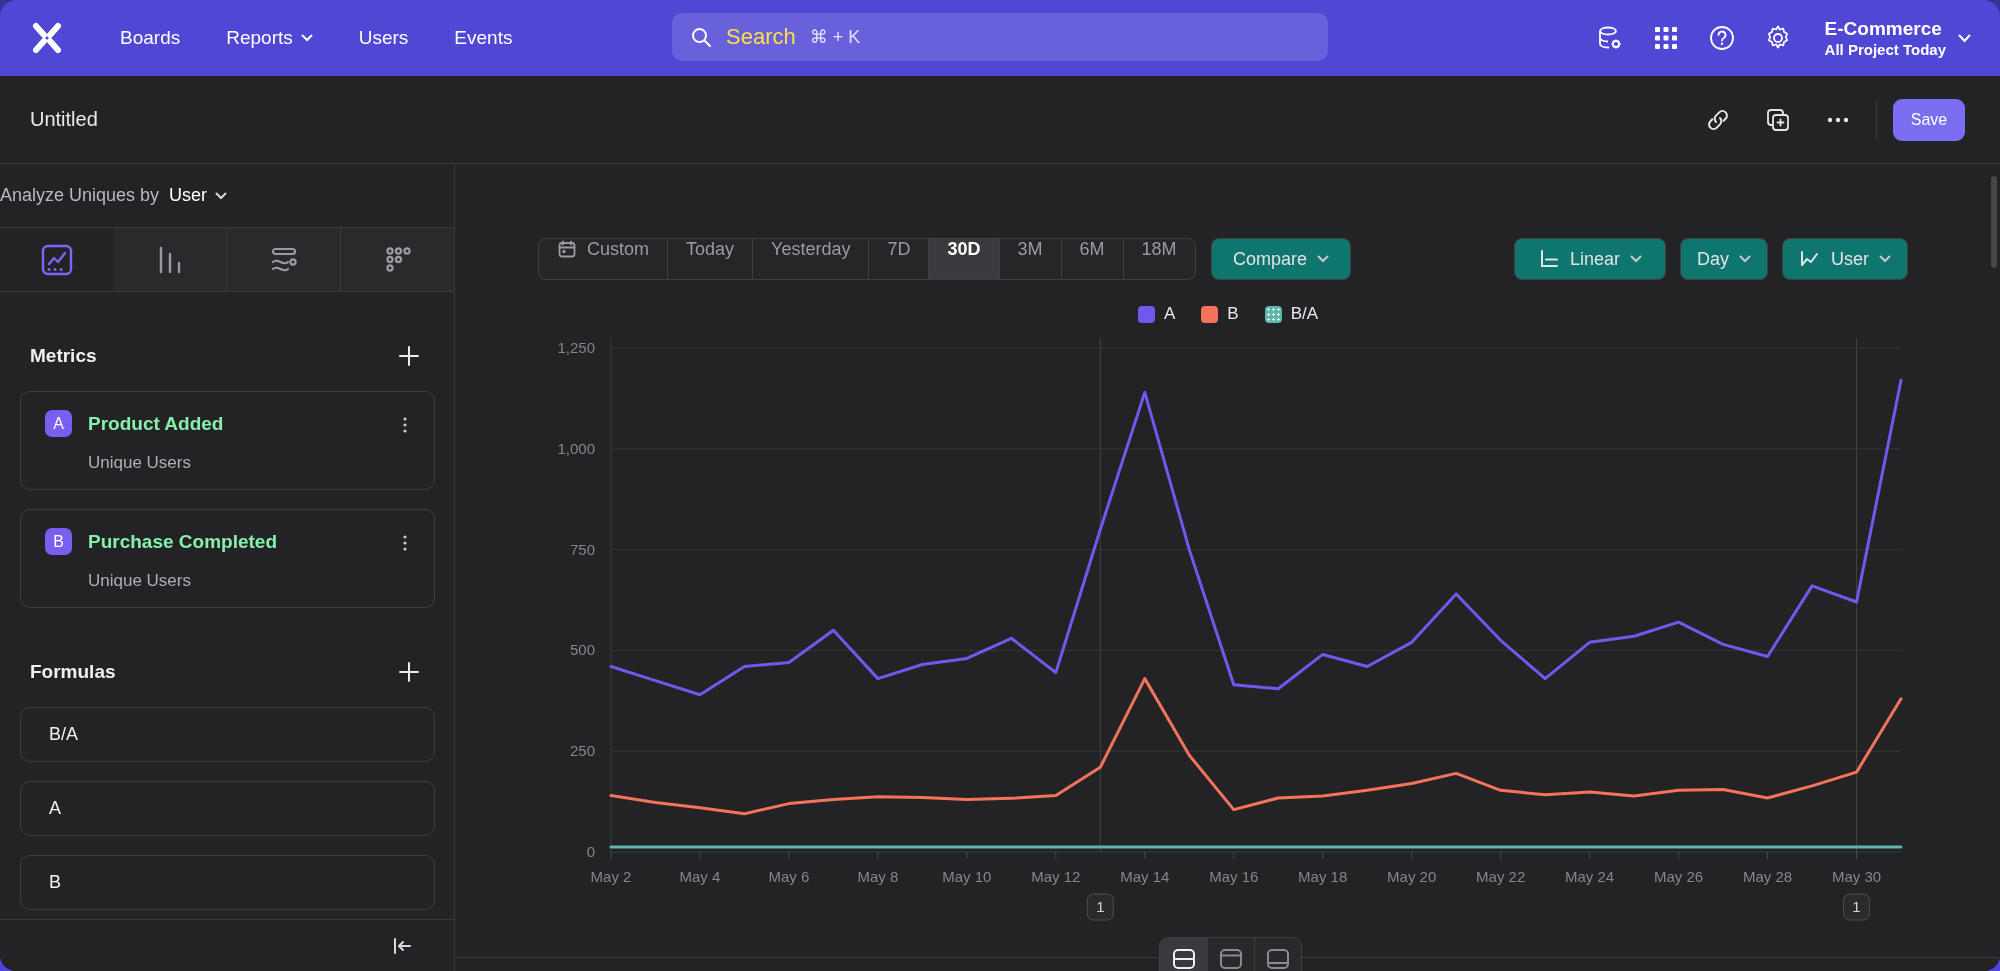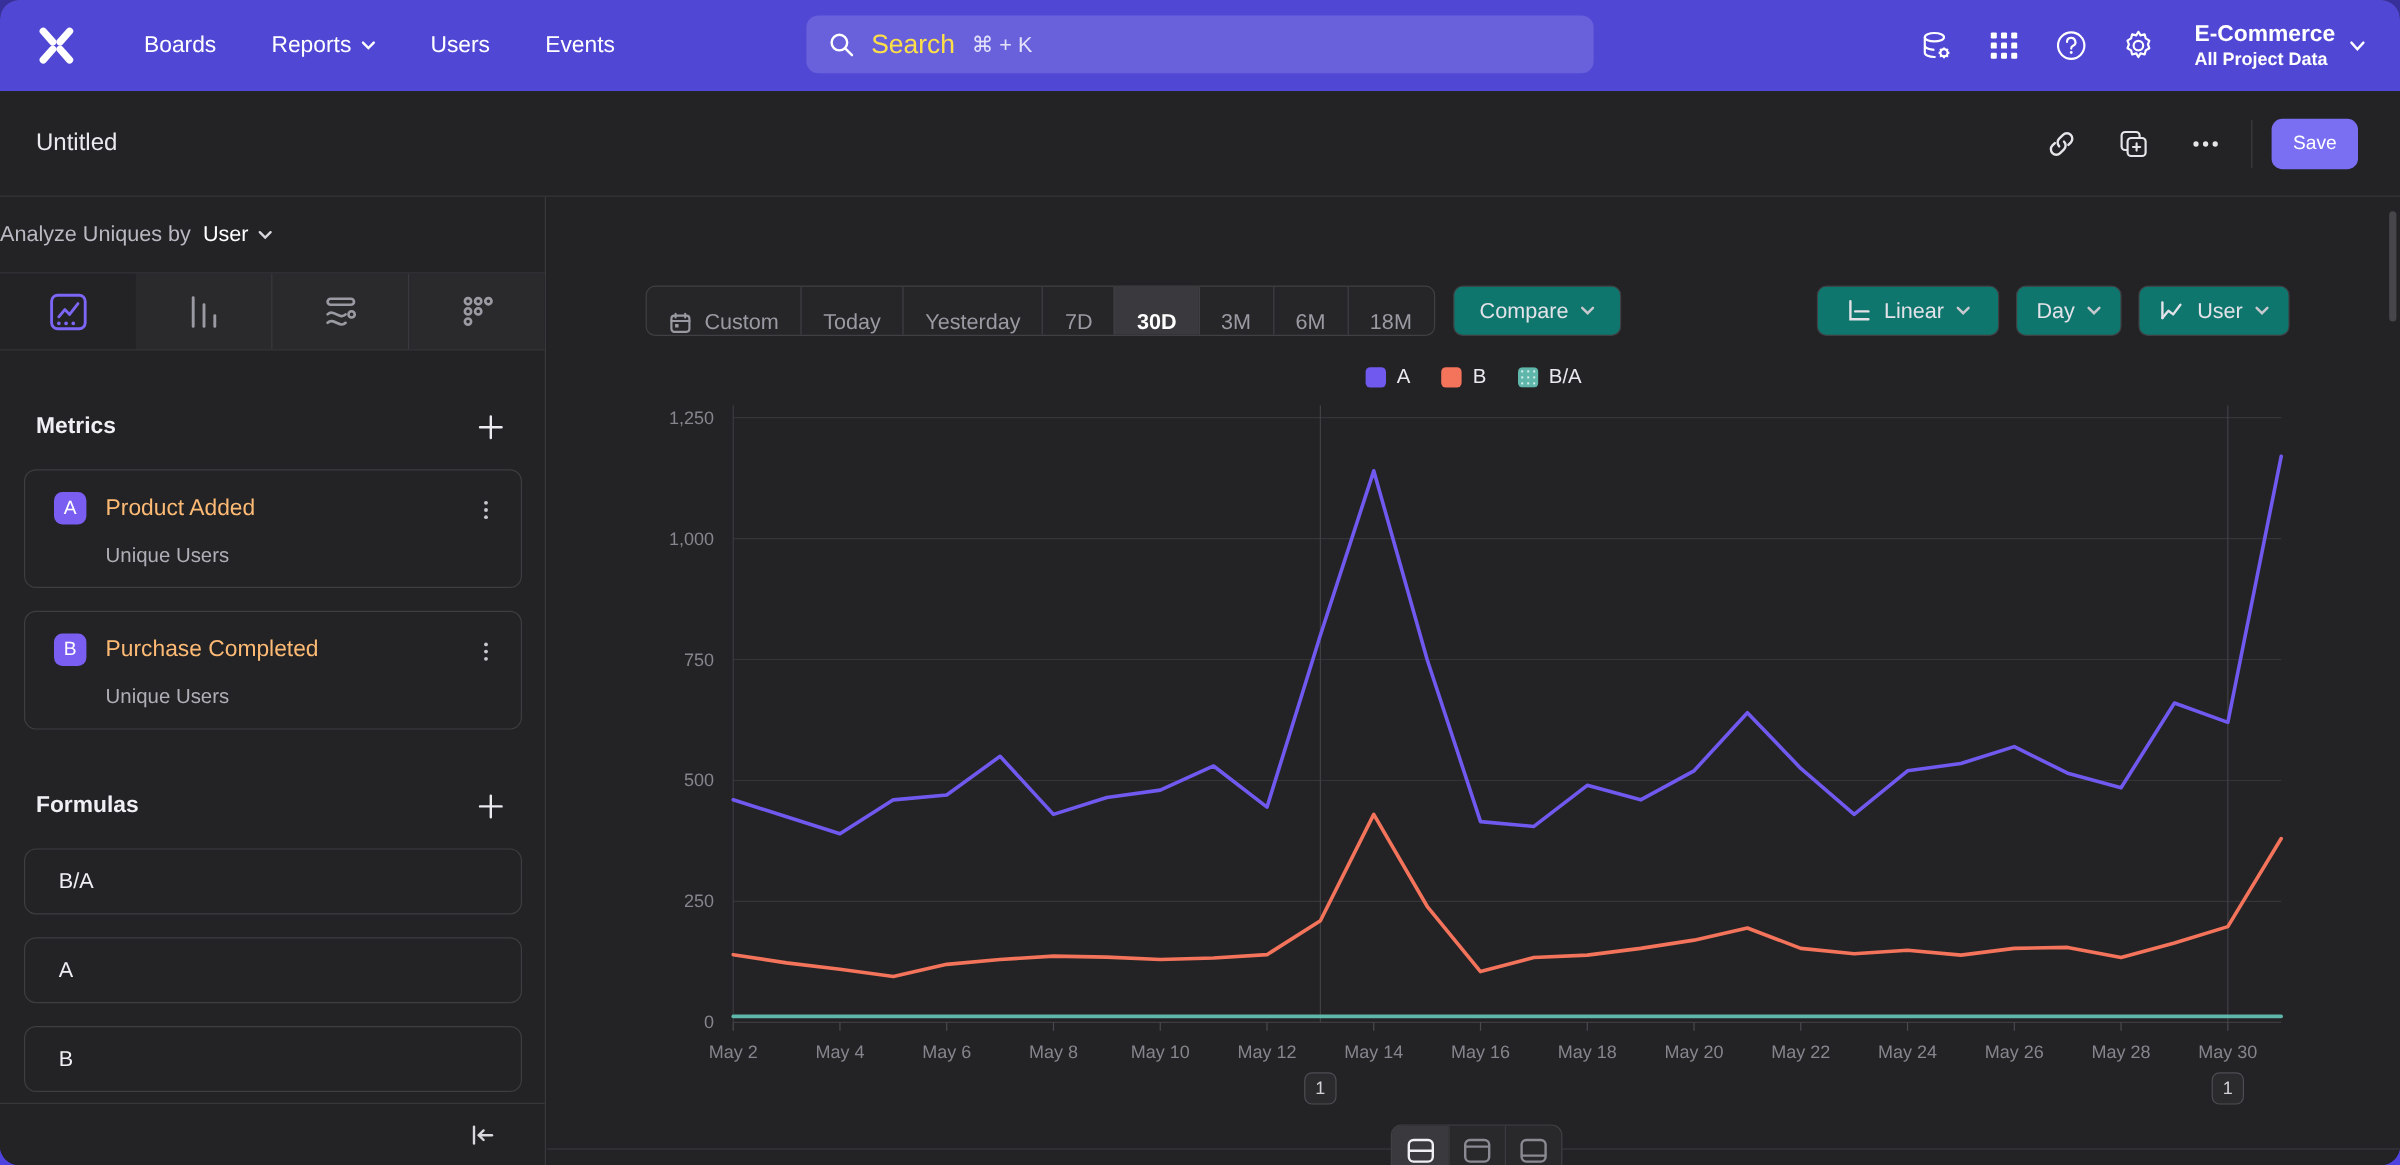--- a/index.html
+++ b/index.html
@@ -79,42 +79,42 @@
   .plus-btn { width:34px; height:34px; display:flex; align-items:center; justify-content:center; border-radius:7px; cursor:pointer; }
   .metric-card {
     margin:0 19px 19px 20px; border:1px solid #3e3e42; border-radius:10px;
     padding:18px 18px 16px 24px; position:relative; cursor:pointer;
   }
   .metric-top { display:flex; align-items:center; gap:16px; }
   .metric-badge {
     width:27px; height:27px; border-radius:7px; background:#7a5ef2; color:#ffffff;
     font-size:16px; display:flex; align-items:center; justify-content:center; flex:none;
   }
-  .metric-name { font-size:19px; font-weight:normal; color:#fdba74; }
+  .metric-name { font-size:19px; font-weight:bold; color:#86efac; }
   .metric-sub { margin:16px 0 0 43px; font-size:17px; color:#aeaeb6; }
   .kebab { position:absolute; right:14px; top:18px; width:30px; height:30px; display:flex; align-items:center; justify-content:center; cursor:pointer; }
   .formula-card {
     margin:0 19px 19px 20px; border:1px solid #3e3e42; border-radius:10px;
     height:55px; display:flex; align-items:center; padding-left:28px; cursor:pointer;
   }
   .formula-name { font-size:18px; color:#f0f0f4; }
   .sidebar-footer {
     position:absolute; left:0; bottom:0; width:100%; height:52px;
     border-top:1px solid #38383c; display:flex; align-items:center; justify-content:flex-end; padding-right:34px;
   }
   .collapse-btn { width:36px; height:36px; display:flex; align-items:center; justify-content:center; cursor:pointer; }
   
   .main { position:absolute; left:456px; top:164px; width:1544px; height:807px; background:#232326; }
   .controls-row { position:absolute; left:0; top:74px; width:100%; height:42px; }
   .seg-control {
     position:absolute; left:82px; top:0; height:42px; display:flex;
     border:1px solid #404044; border-radius:8px; background:#262629; overflow:hidden;
   }
   .seg {
-    display:flex; align-items:flex-end; justify-content:center; gap:10px;
+    display:flex; align-items:flex-start; justify-content:center; gap:10px;
     padding:0 18px; font-size:18px; color:#9a9aa3; border-left:1px solid #404044;
     cursor:pointer; white-space:nowrap;
   }
   .seg:first-child { border-left:none; }
   .seg.selected { background:#3a3a3e; color:#ffffff; font-weight:bold; }
   .btn {
     position:absolute; top:0; height:42px; border:1px solid #404044; border-radius:8px;
     background:#0f766e; display:flex; align-items:center; justify-content:center; gap:10px;
     font-size:18px; color:#e2e2e8; cursor:pointer; padding:0 16px;
   }
@@ -219,21 +219,21 @@
       </div>
       <div class="nav-icon-btn">
         <svg width="28" height="28" viewBox="0 0 28 28" fill="none" stroke="#ffffff" stroke-width="1.8">
           <circle cx="14" cy="14" r="4"></circle>
           <path d="M14 2.5 l1.8 3 3.4-.9 .9 3.4 3 1.8 -1.2 3.2 1.2 3.2 -3 1.8 -.9 3.4 -3.4-.9 -1.8 3 -1.8-3 -3.4.9 -.9-3.4 -3-1.8 1.2-3.2 -1.2-3.2 3-1.8 .9-3.4 3.4.9 z" stroke-linejoin="round"></path>
         </svg>
       </div>
       <div class="project-switcher">
         <div>
           <div class="project-name">E-Commerce</div>
-          <div class="project-scope">All Project Data</div>
+          <div class="project-scope">All Project Today</div>
         </div>
         <span class="chev">
           <svg width="13" height="9" viewBox="0 0 13 9">
               <path d="M1.5 1.5 L6.5 7 L11.5 1.5" stroke="#ffffff" stroke-width="2" fill="none" stroke-linecap="round"></path>
             </svg>
         </span>
       </div>
     </div>
   </div>
 

